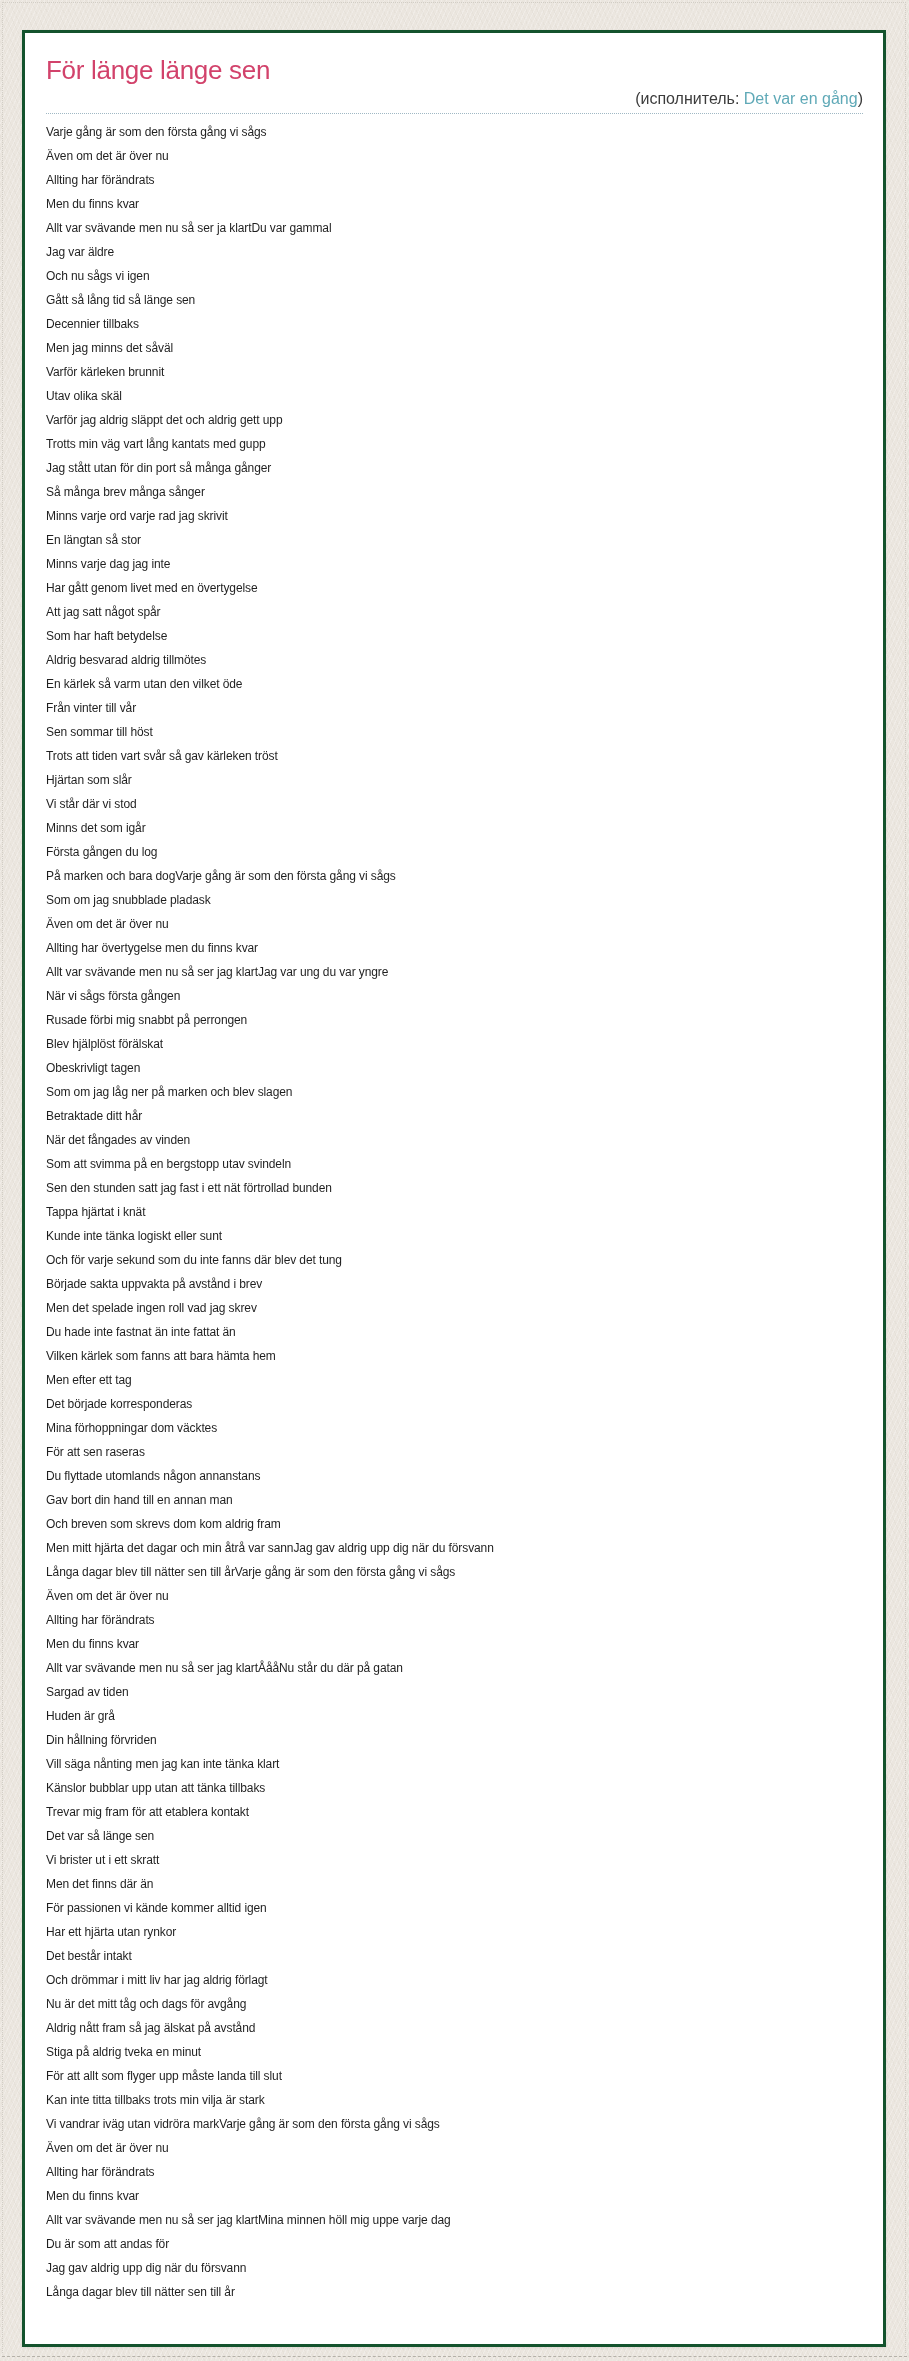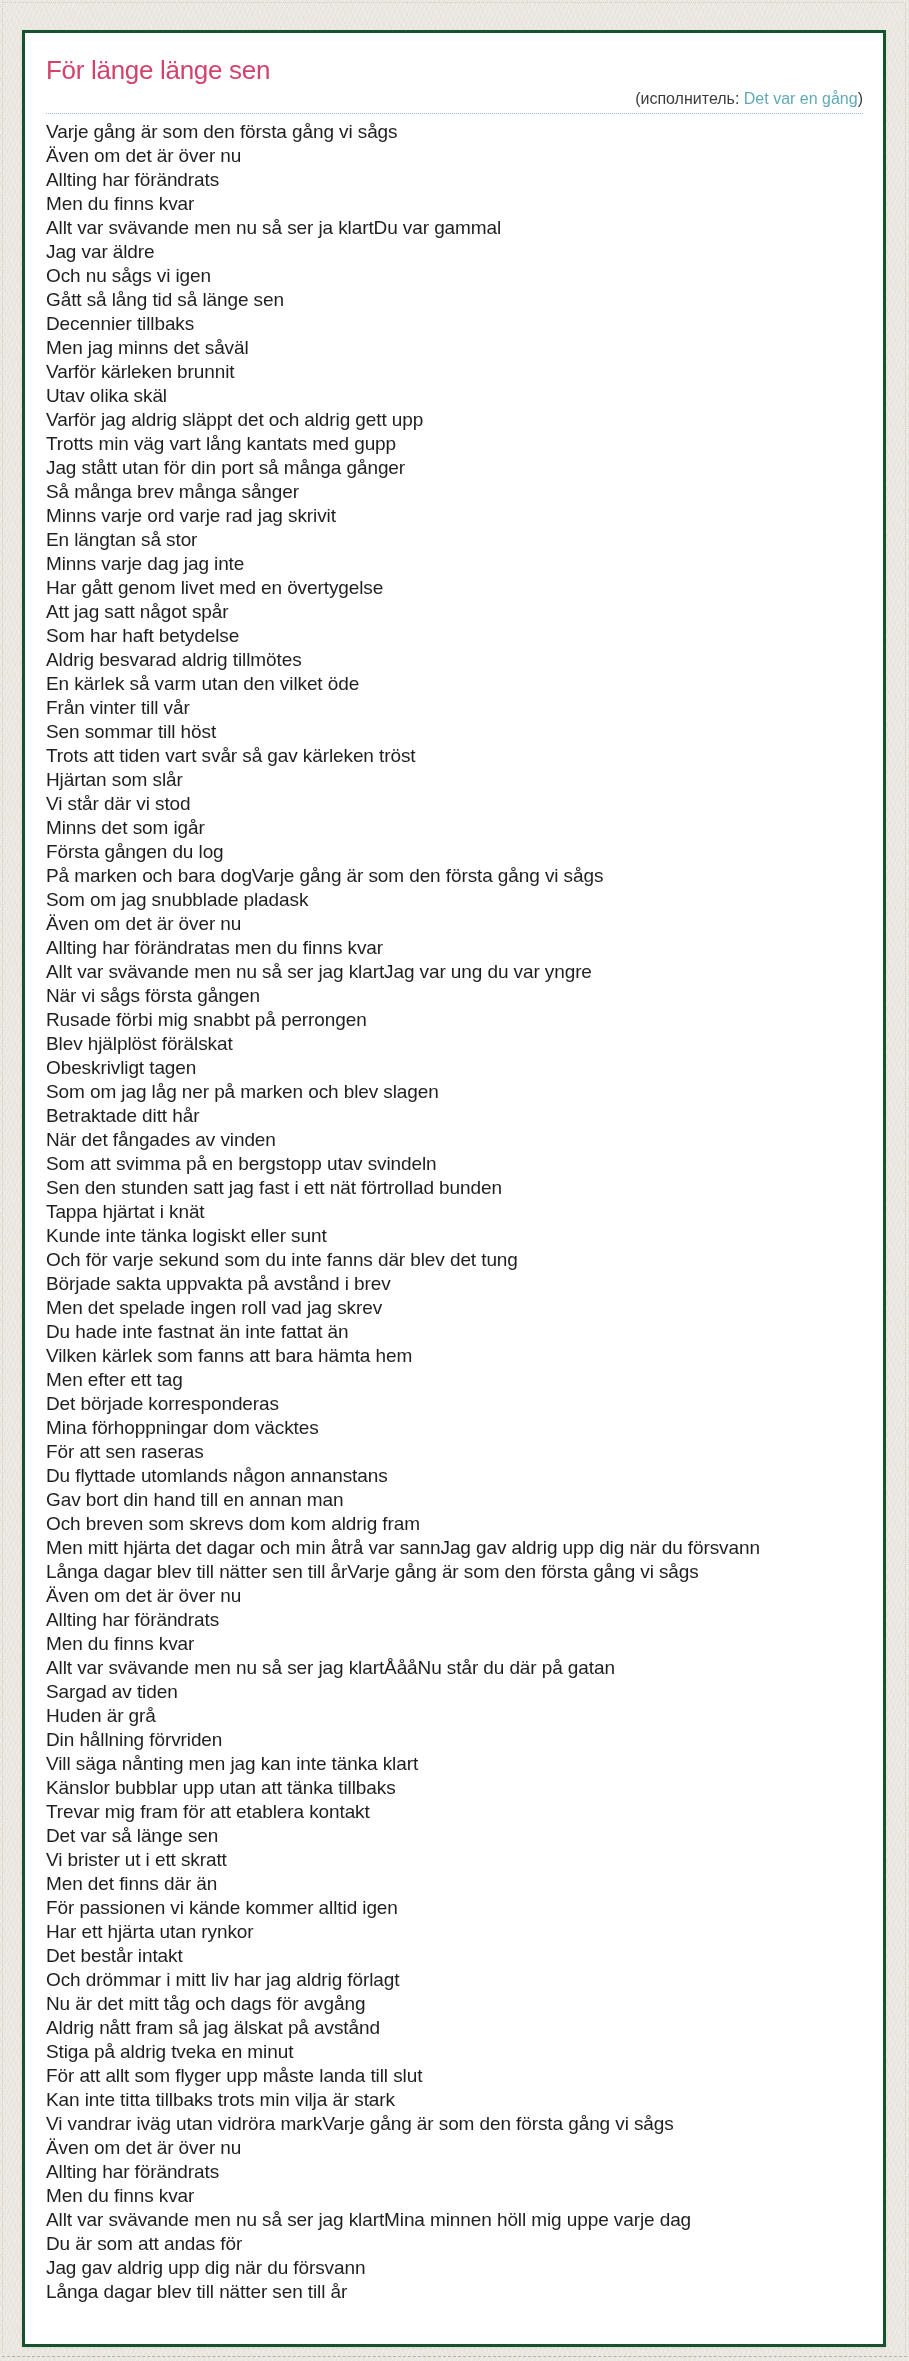--- a/index.html
+++ b/index.html
@@ -70,21 +70,21 @@
     text-decoration: none;
     cursor: pointer;
   }
   .dotted-separator {
     border-bottom: 1px dotted #a0b8c4;
     height: 4px;
     margin: 0 0 6px 0;
   }
   .lyrics-text {
     margin-top: 6px;
-    font-size: 19px;
+    font-size: 12px;
     line-height: 24px;
     letter-spacing: -0.1px;
     color: #1f1f1f;
   }
   .lyric-line {
     white-space: nowrap;
   }
 </style>
 </head>
 <body>
@@ -123,21 +123,21 @@
       <div class="lyric-line">Från vinter till vår</div>
       <div class="lyric-line">Sen sommar till höst</div>
       <div class="lyric-line">Trots att tiden vart svår så gav kärleken tröst</div>
       <div class="lyric-line">Hjärtan som slår</div>
       <div class="lyric-line">Vi står där vi stod</div>
       <div class="lyric-line">Minns det som igår</div>
       <div class="lyric-line">Första gången du log</div>
       <div class="lyric-line">På marken och bara dogVarje gång är som den första gång vi sågs</div>
       <div class="lyric-line">Som om jag snubblade pladask</div>
       <div class="lyric-line">Även om det är över nu</div>
-      <div class="lyric-line">Allting har förändratas men du finns kvar</div>
+      <div class="lyric-line">Allting har övertygelse men du finns kvar</div>
       <div class="lyric-line">Allt var svävande men nu så ser jag klartJag var ung du var yngre</div>
       <div class="lyric-line">När vi sågs första gången</div>
       <div class="lyric-line">Rusade förbi mig snabbt på perrongen</div>
       <div class="lyric-line">Blev hjälplöst förälskat</div>
       <div class="lyric-line">Obeskrivligt tagen</div>
       <div class="lyric-line">Som om jag låg ner på marken och blev slagen</div>
       <div class="lyric-line">Betraktade ditt hår</div>
       <div class="lyric-line">När det fångades av vinden</div>
       <div class="lyric-line">Som att svimma på en bergstopp utav svindeln</div>
       <div class="lyric-line">Sen den stunden satt jag fast i ett nät förtrollad bunden</div>

